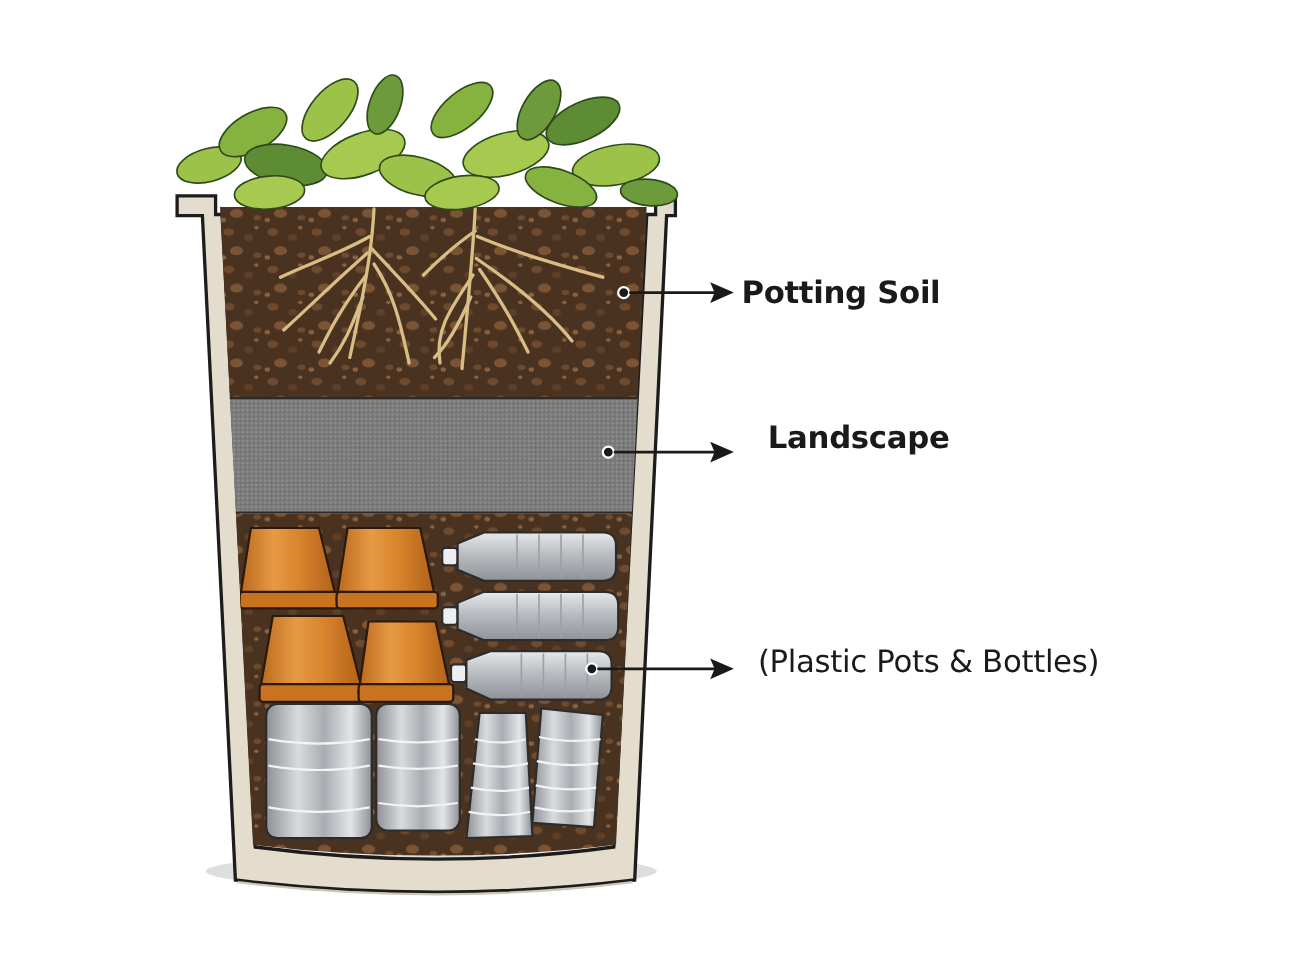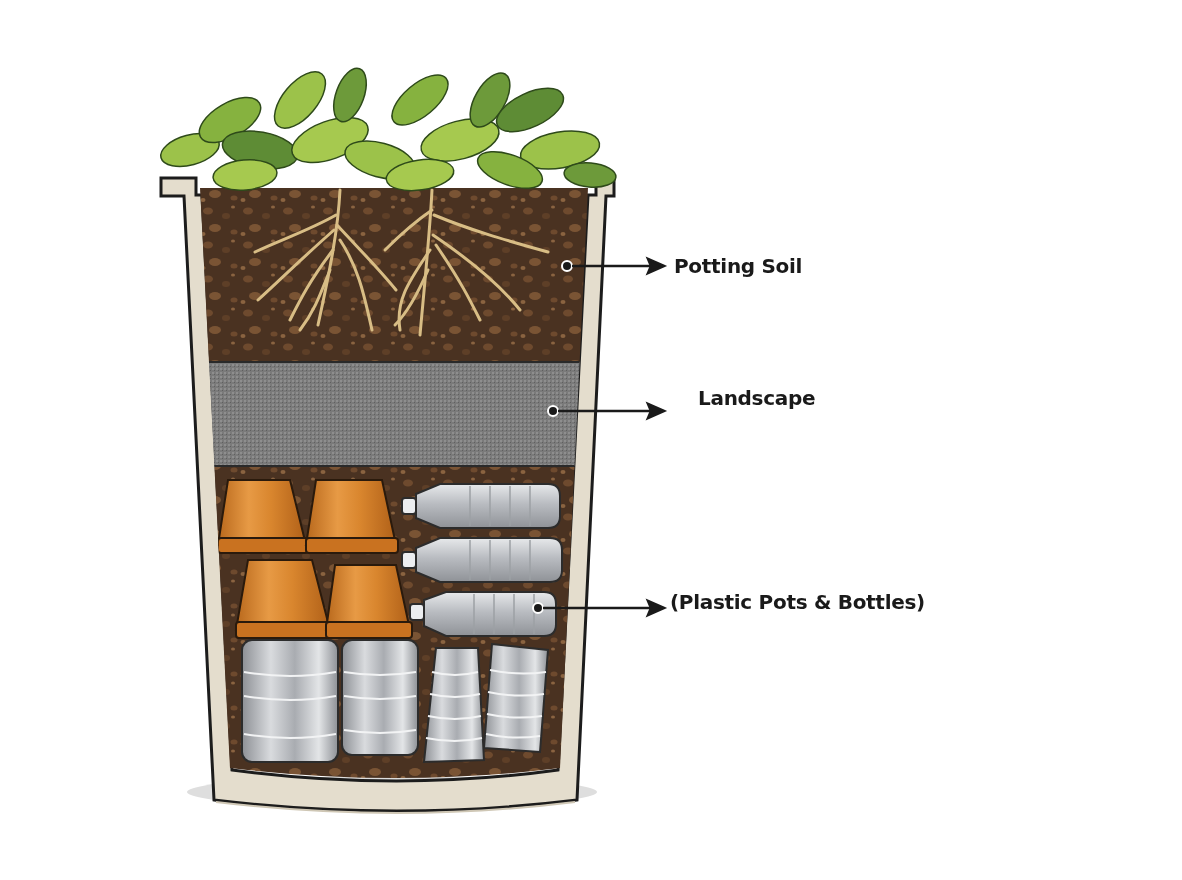--- a/index.html
+++ b/index.html
@@ -1,22 +1,22 @@
 <!DOCTYPE html>
 <html><head>
   <meta charset="utf-8">
   <style>
     html, body { margin: 0; padding: 0; background: #ffffff; }
     body { width: 1182px; height: 880px; position: relative; overflow: hidden;
            font-family: "DejaVu Sans", "Liberation Sans", sans-serif; }
     #diagram { position: absolute; left: 0; top: 0; width: 1182px; height: 880px; }
     .label { position: absolute; color: #1a1a1a; font-weight: bold;
-             font-family: "DejaVu Sans", sans-serif; font-size: 20px; line-height: 40px;
+             font-family: "DejaVu Sans", sans-serif; font-size: 28px; line-height: 40px;
              letter-spacing: -0.3px; white-space: nowrap; }
-    .label .sub { font-weight: bold; }
+    .label .sub { font-weight: normal; margin-left: 19px; }
     .label .line2 { display: block; }
   </style>
 </head>
 <body>
 
 <svg id="diagram" viewBox="0 0 1182 880" xmlns="http://www.w3.org/2000/svg">
   <defs>
     <pattern id="pebbles" width="40" height="34" patternUnits="userSpaceOnUse">
       <rect width="40" height="34" fill="#4a3221"></rect>
       <ellipse cx="8" cy="7" rx="5" ry="3.5" fill="#6e4a2e"></ellipse>

